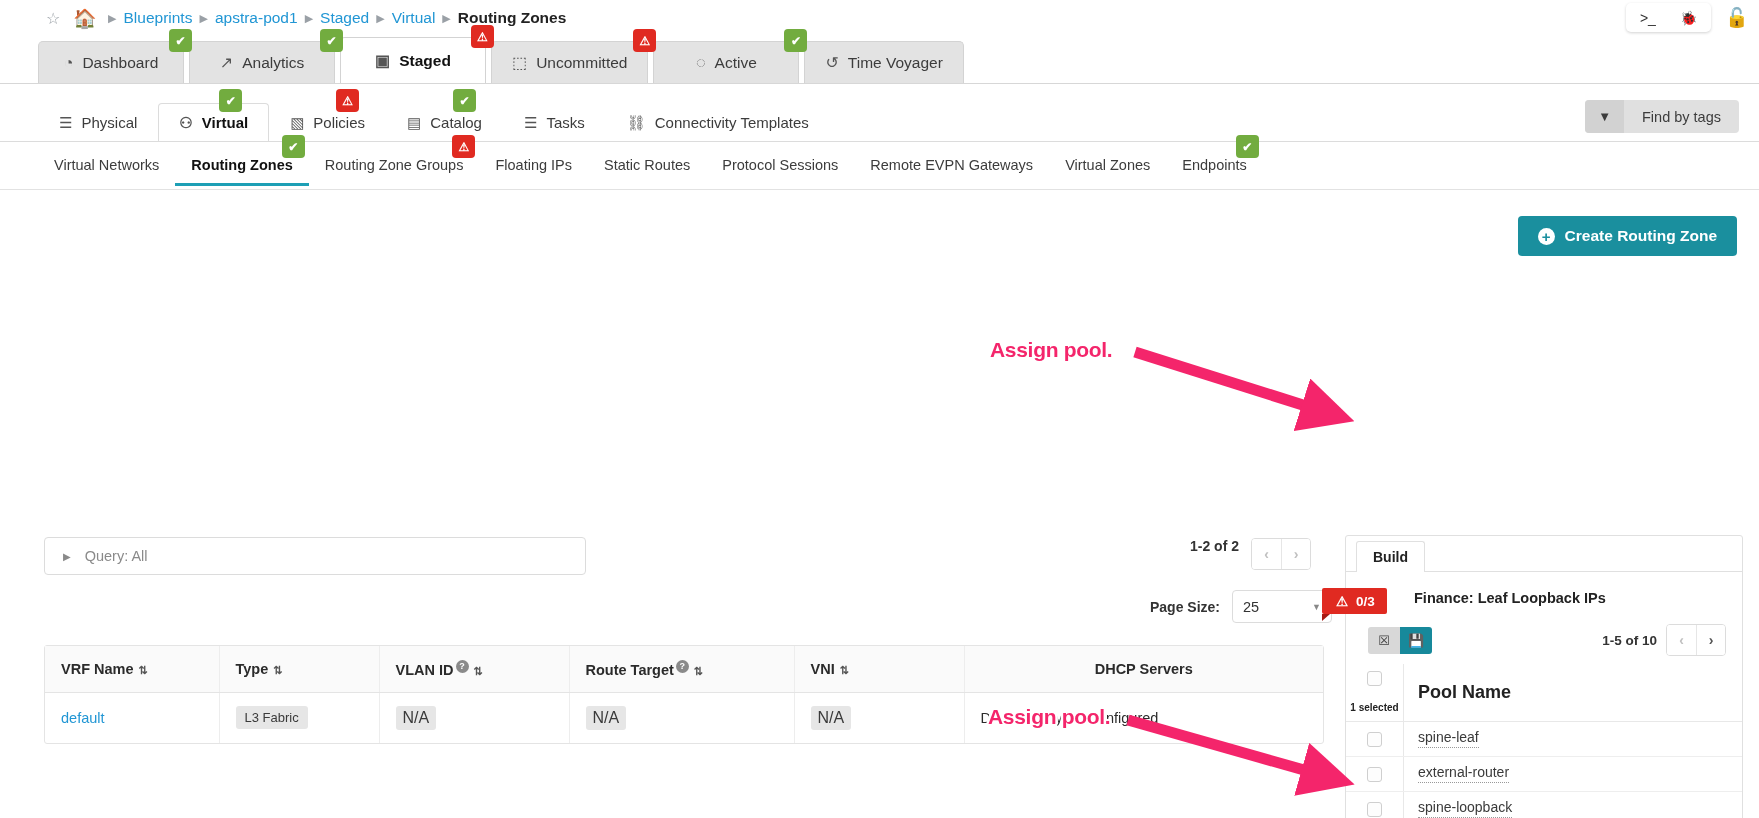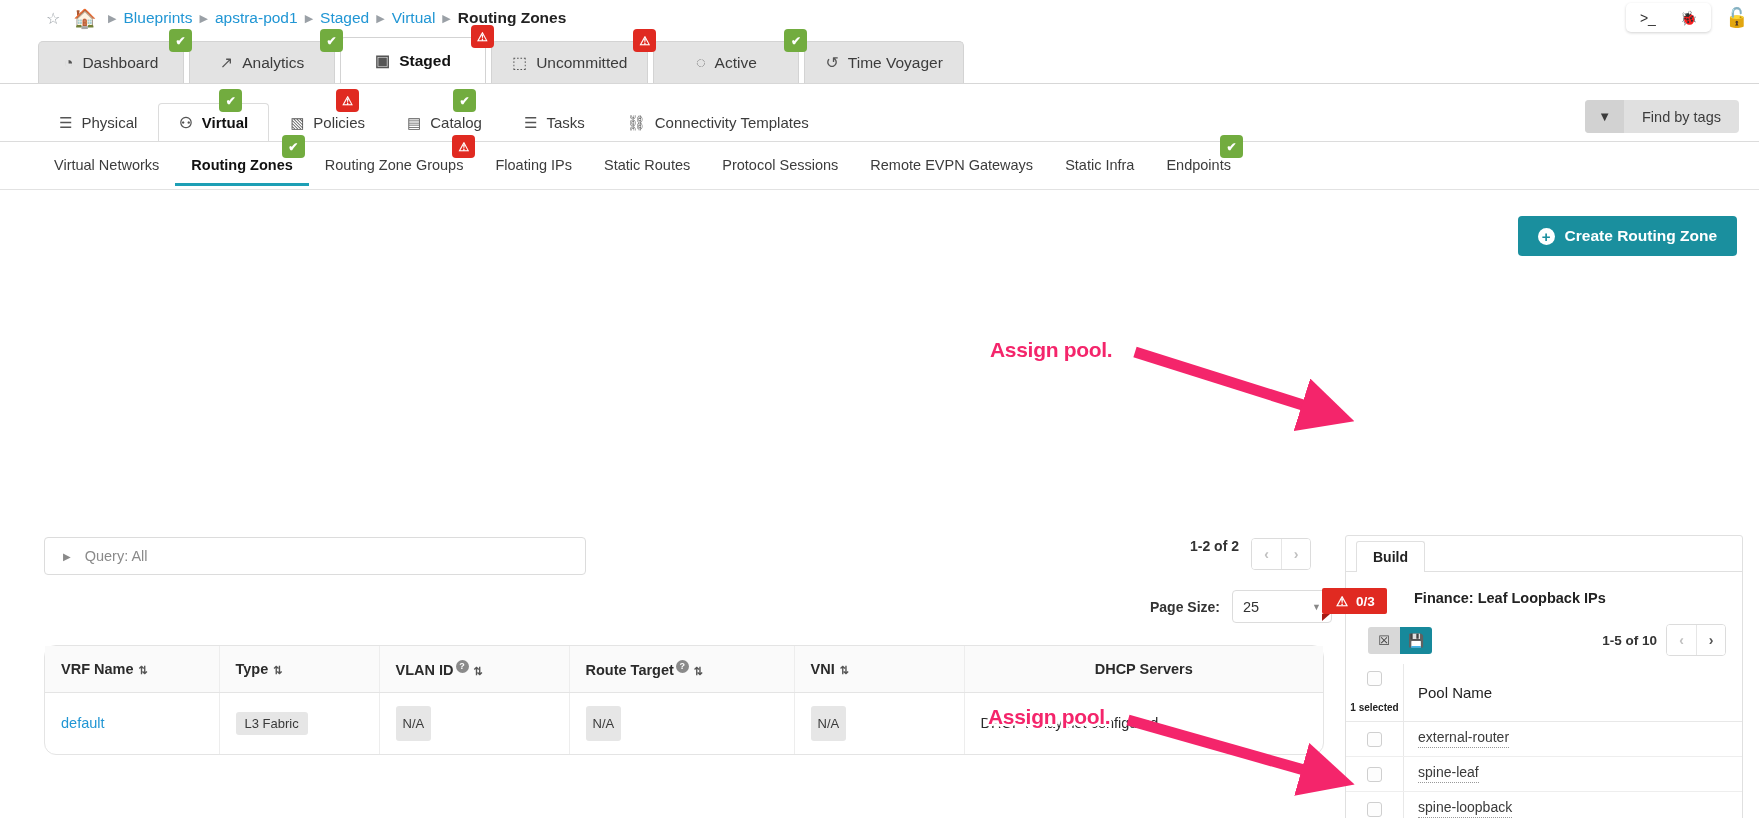--- a/index.html
+++ b/index.html
@@ -145,21 +145,21 @@
   .pssel {
     width: 100px; height: 33px; border: 1px solid #dcdcdc; border-radius: 4px;
     background: #fff; display: flex; align-items: center; justify-content: space-between;
     padding: 0 10px; font-weight: normal; font-size: 14.5px; cursor: pointer;
   }
   .pssel .cv { font-size: 9px; color: #888; }
 
   
   .tablewrap {
     position: absolute; left: 44px; top: 455px; width: 1280px;
-    border: 1px solid #e4e4e4; border-radius: 12px; background: #fff;
+    border: 1px solid #e4e4e4; border-radius: 3px; background: #fff;
   }
   table { border-collapse: collapse; width: 100%; }
   th {
     background: #fafafa; text-align: left; font-size: 14.5px; font-weight: bold;
     color: #2b2b2b; padding: 14px 16px; border-bottom: 1px solid #e4e4e4;
     border-right: 1px solid #ededed; white-space: nowrap;
   }
   th:last-child { border-right: none; text-align: center; }
   td {
     font-size: 14.5px; padding: 13px 16px; border-bottom: 1px solid #ededed;
@@ -171,21 +171,21 @@
   .qmark {
     display: inline-block; width: 13px; height: 13px; border-radius: 50%;
     background: #8a8a8a; color: #fff; font-size: 9px; line-height: 13px;
     text-align: center; vertical-align: super; margin-left: 2px; font-weight: bold;
   }
   .celllink { color: #2196d4; cursor: pointer; }
   .pill {
     display: inline-block; background: #e6e6e6; color: #3a3a3a;
     border-radius: 3px; padding: 4px 9px; font-size: 13px;
   }
-  .pill.na { font-size: 13px; padding: 10px 7px; }
+  .pill.na { font-size: 16px; padding: 3px 7px; }
   .pill.red {
     background: #e02a21; color: #fff; font-weight: bold; font-size: 12px; padding: 4px 8px;
   }
 
   
   .rpanel {
     position: absolute; left: 1345px; top: 345px; width: 398px; height: 463px;
     border: 1px solid #e0e0e0; border-radius: 3px; background: #fff;
   }
   .rtabs { display: flex; height: 36px; border-bottom: 1px solid #e0e0e0; padding-left: 10px; }
@@ -223,21 +223,21 @@
   .rpager { display: flex; align-items: center; gap: 9px; font-size: 13.5px; font-weight: bold; color: #333; }
 
   .pooltbl { width: 100%; margin-top: 8px; }
   .poolhead { display: flex; border-bottom: 1px solid #e8e8e8; }
   .pcheckcol {
     width: 58px; display: flex; flex-direction: column; align-items: center;
     justify-content: center; padding: 7px 0 8px; border-right: 1px solid #e8e8e8;
   }
   .selcount { font-size: 10px; font-weight: bold; color: #222; margin-top: 16px; }
   .pnamecol { flex: 1; display: flex; align-items: center; padding-left: 14px;
-              font-size: 15px; font-weight: normal; color: #222; }
+              font-size: 18px; font-weight: bold; color: #222; }
   .poolrow { display: flex; border-bottom: 1px solid #eee; height: 35px; }
   .poolrow .pcheckcol { justify-content: center; padding: 0; }
   .poolrow .pnamecol { font-weight: normal; font-size: 14px; color: #3a3a3a; }
   .pname {
     border-bottom: 1px dotted #999; cursor: pointer; padding-bottom: 1px; line-height: 1.1;
   }
   .cbox {
     width: 15px; height: 15px; border: 1px solid #cfcfcf; border-radius: 3px;
     background: #fdfdfd; cursor: pointer; display: inline-block;
   }
@@ -364,21 +364,21 @@
     <div class="tab3">
       <span>Static Routes</span>
     </div>
     <div class="tab3">
       <span>Protocol Sessions</span>
     </div>
     <div class="tab3">
       <span>Remote EVPN Gateways</span>
     </div>
     <div class="tab3">
-      <span>Static Infra</span>
+      <span>Virtual Zones</span>
     </div>
     <div class="tab3">
       <span>Endpoints</span>
       <span class="badge ok">✔</span>
     </div>
   </div>
 
   <div class="body">
 
     <button class="createbtn">
@@ -488,29 +488,29 @@
             <span class="selcount">1 selected</span>
           </div>
           <div class="pnamecol">Pool Name</div>
         </div>
 
         <div class="poolrow">
           <div class="pcheckcol">
             <span class="cbox"></span>
           </div>
           <div class="pnamecol">
-            <span class="pname">external-router</span>
+            <span class="pname">spine-leaf</span>
           </div>
         </div>
         <div class="poolrow">
           <div class="pcheckcol">
             <span class="cbox"></span>
           </div>
           <div class="pnamecol">
-            <span class="pname">spine-leaf</span>
+            <span class="pname">external-router</span>
           </div>
         </div>
         <div class="poolrow">
           <div class="pcheckcol">
             <span class="cbox"></span>
           </div>
           <div class="pnamecol">
             <span class="pname">spine-loopback</span>
           </div>
         </div>

